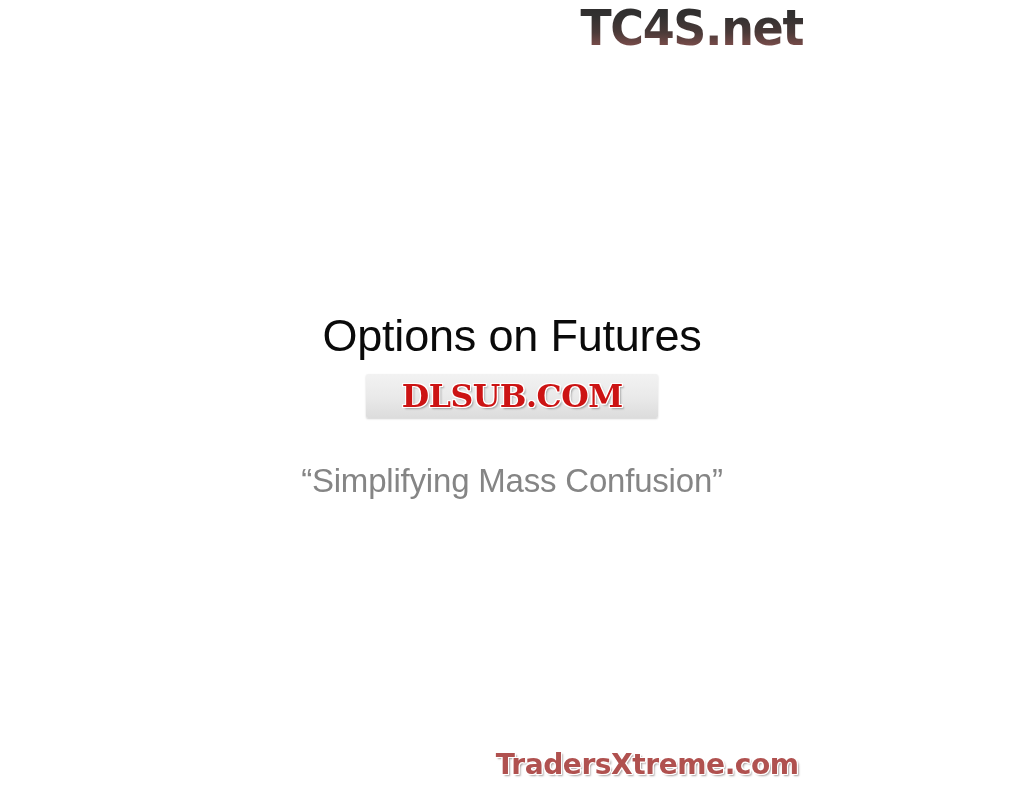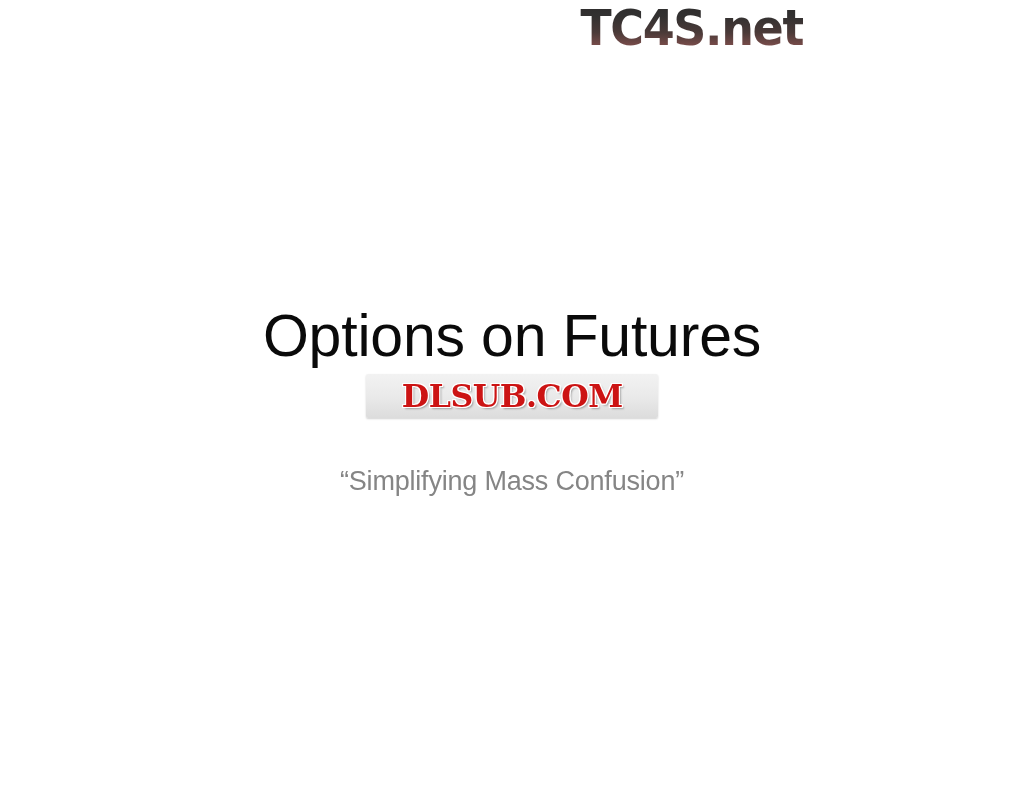--- a/index.html
+++ b/index.html
@@ -58,21 +58,21 @@
   #title-block {
     position: absolute;
     left: 0;
     top: 306px;
     width: 1024px;
     text-align: center;
   }
   #slide-title {
     font-family: "Liberation Sans", sans-serif;
     font-weight: 400;
-    font-size: 59px;
+    font-size: 45px;
     line-height: 60px;
     color: #0a0a0a;
     letter-spacing: -0.2px;
     margin: 0;
   }
 
   
   #dlsub-watermark {
     position: absolute;
     left: 366px;
@@ -120,21 +120,21 @@
     font-family: "Liberation Sans", sans-serif;
     font-weight: 400;
     color: #858585;
     margin: 0;
   }
   #subtitle-or {
     font-size: 31px;
     line-height: 50px;
   }
   #subtitle-quote {
-    font-size: 27px;
+    font-size: 33px;
     line-height: 52px;
     letter-spacing: -0.2px;
   }
 
   
   #traders-watermark {
     position: absolute;
     right: 9px;
     bottom: 9px;
     height: 36px;
@@ -175,14 +175,17 @@
   </div>
 
   <div id="dlsub-watermark">
     <span class="wm-text">DLSUB.COM</span>
   </div>
 
   <div id="subtitle-block">
     <p id="subtitle-quote" class="sub-line">“Simplifying Mass Confusion”</p>
   </div>
 
+  <div id="traders-watermark">
+    <span class="wm-text">TradersXtreme.com</span>
+  </div>
 
 </div>
 
 </body></html>

